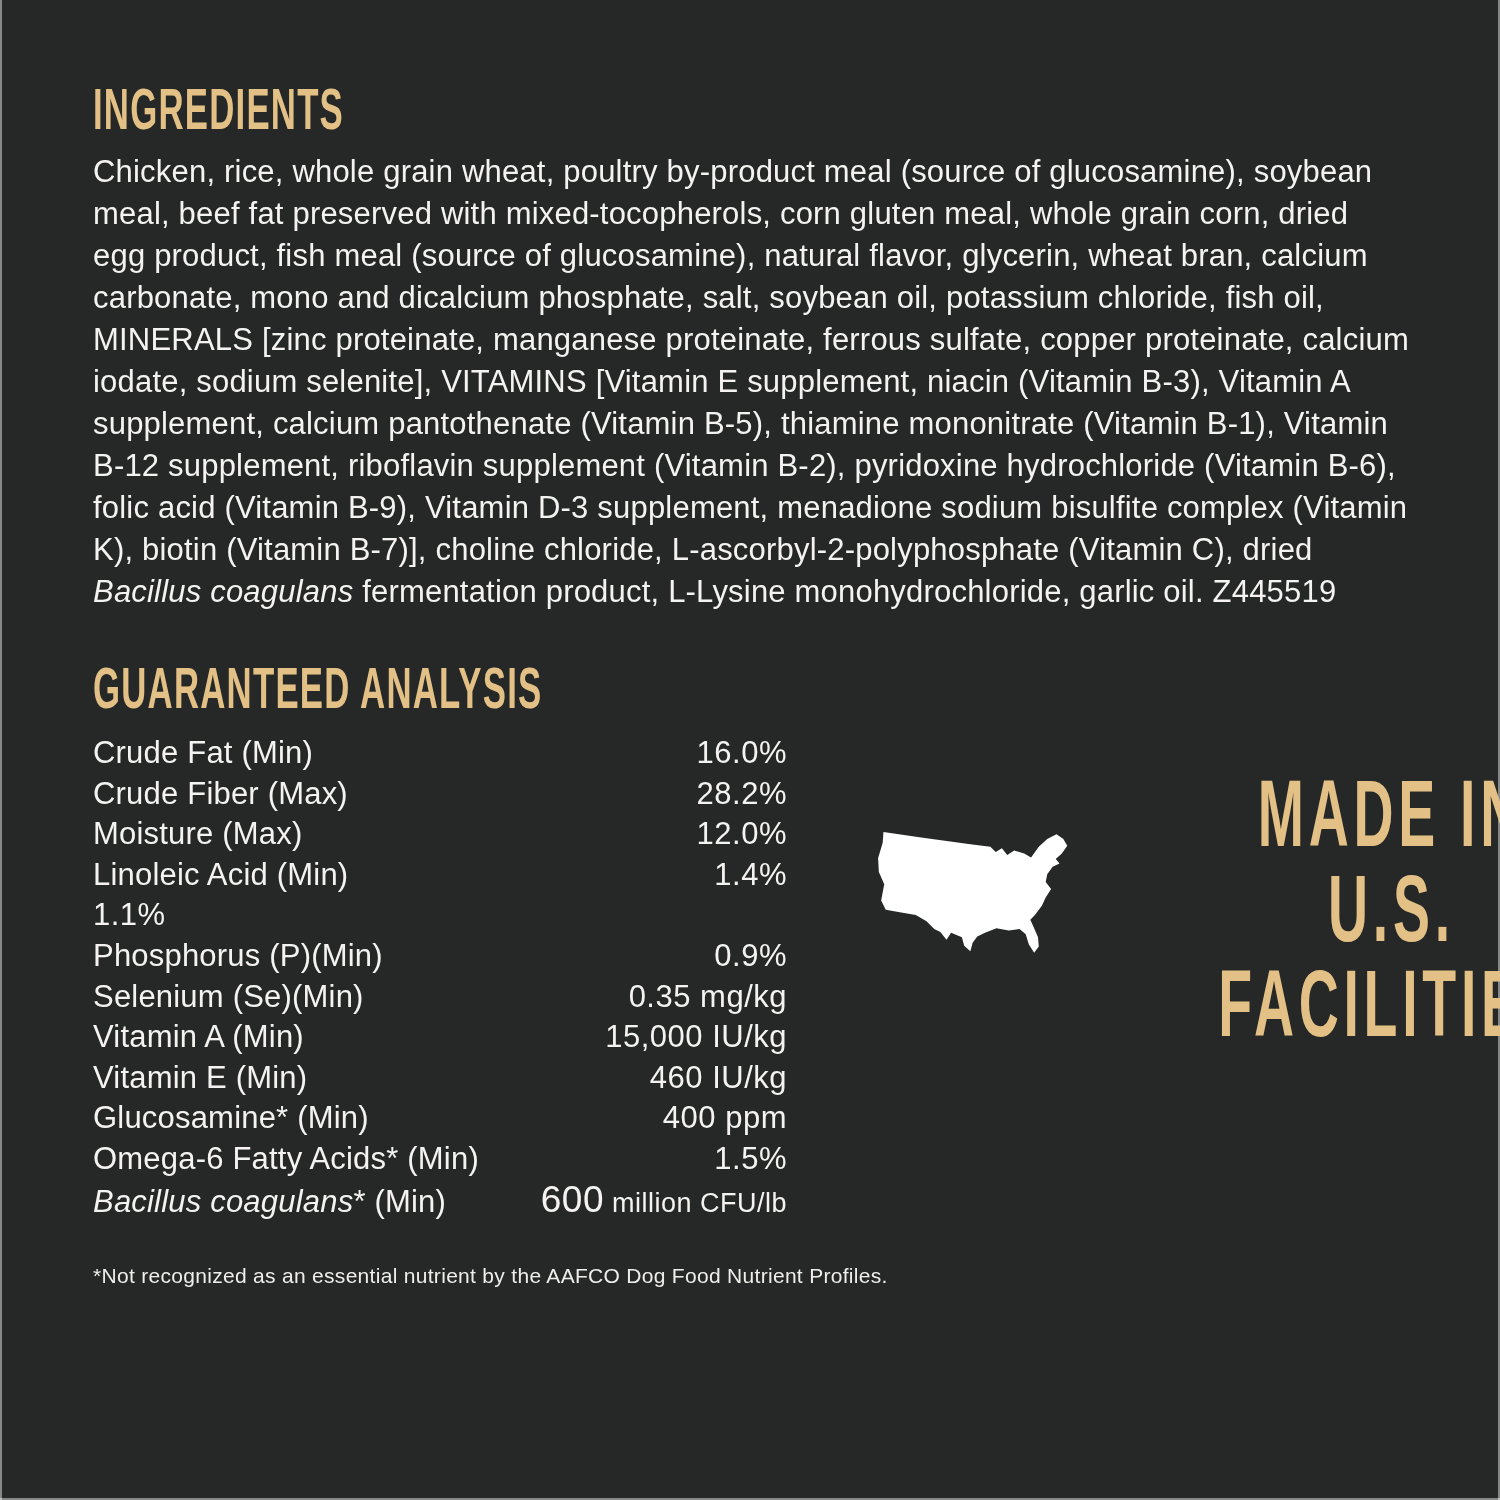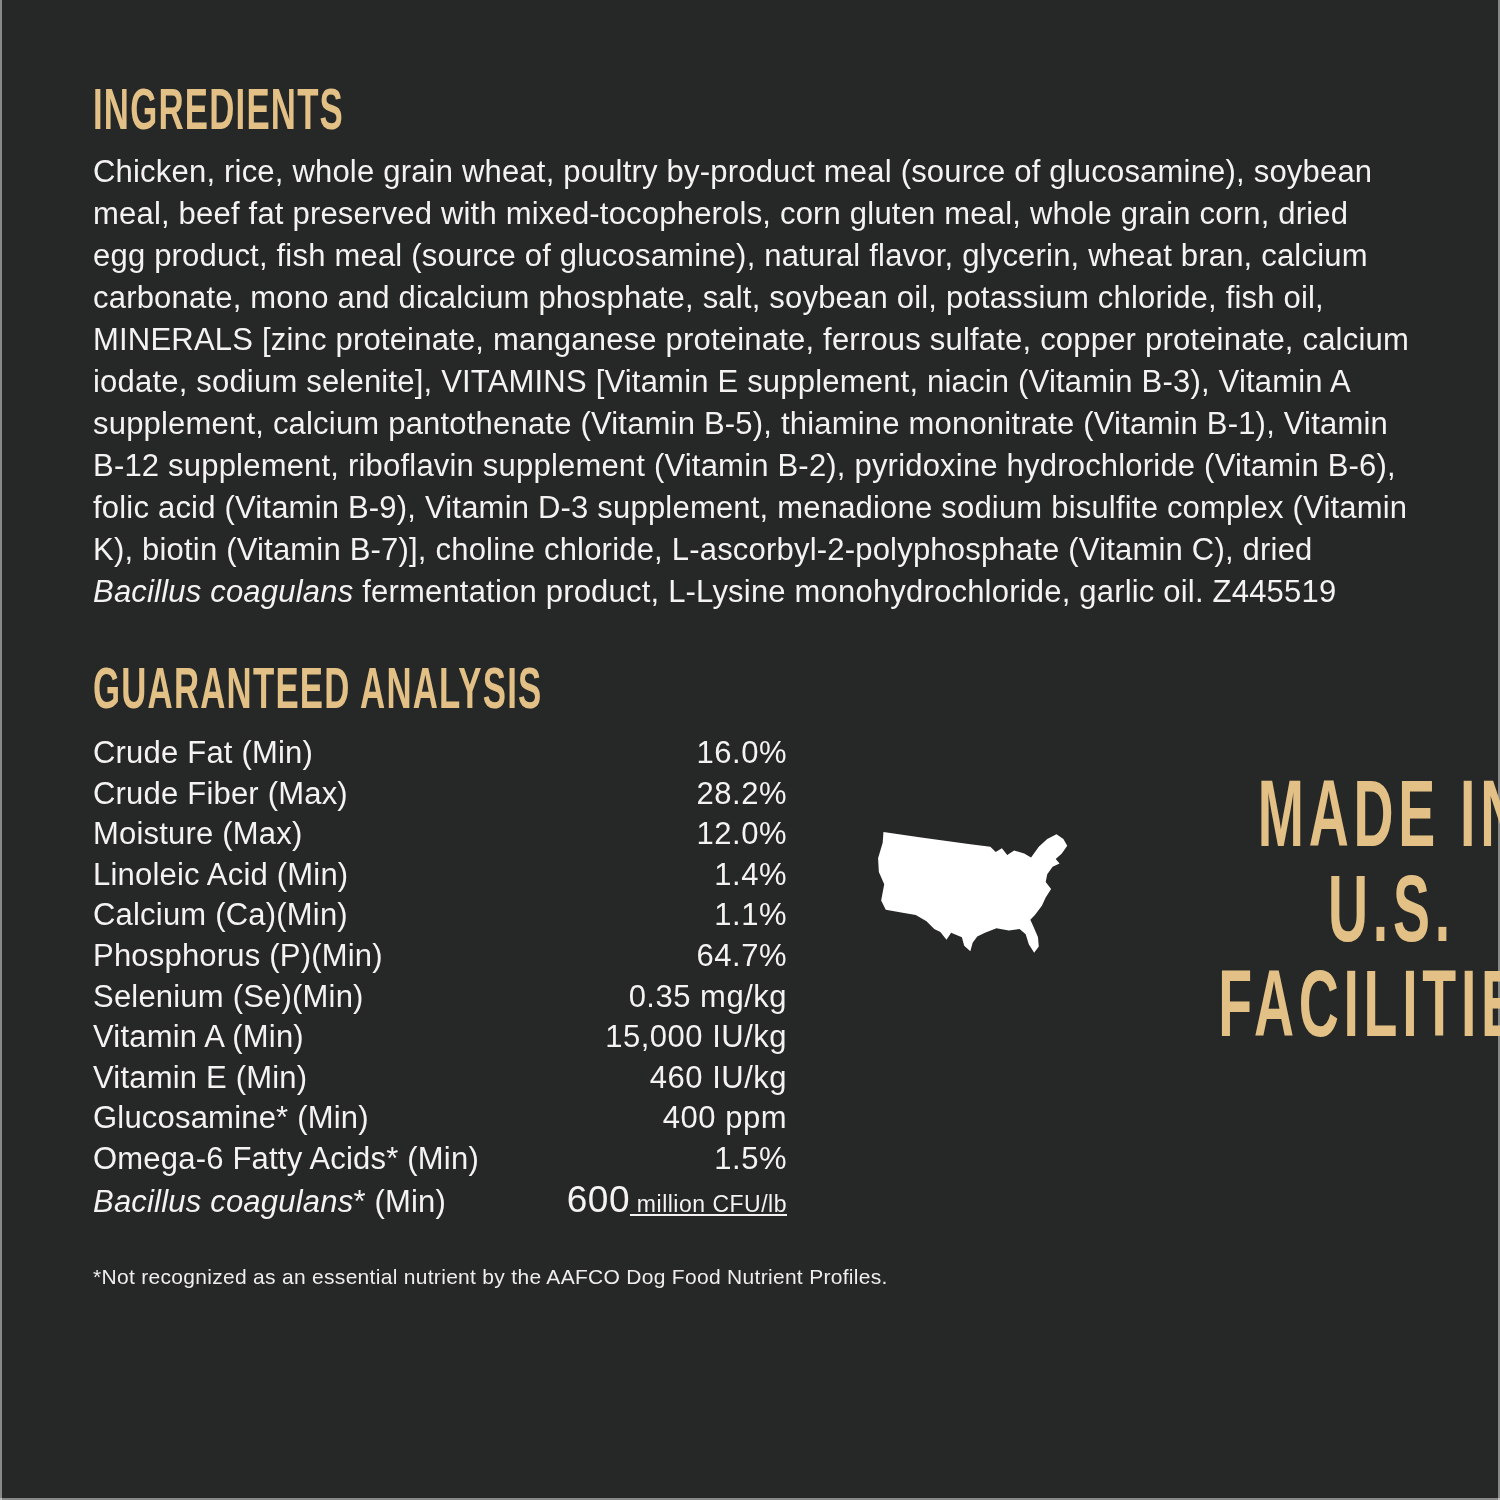--- a/index.html
+++ b/index.html
@@ -68,21 +68,21 @@
     justify-content: space-between;
     align-items: baseline;
     line-height: 40.6px;
     font-size: 31px;
     color: var(--text, #F4F3F1);
   }
   .ga-label { letter-spacing: 0.2px; }
   .ga-label .i { font-style: italic; }
   .ga-value { text-align: right; letter-spacing: 0.5px; white-space: nowrap; }
   .ga-value .v-big   { font-size: 37px; }
-  .ga-value .v-small { font-size: 23px; text-decoration: underline; }
+  .ga-value .v-small { font-size: 27px; }
 
   .right-col {
     flex: 1 1 auto;
     padding-left: 88px;
     display: flex;
     flex-direction: row;
     align-items: center;
   }
   .usa-map {
     width: 252px;
@@ -136,26 +136,25 @@
           </div>
           <div class="ga-row">
             <div class="ga-label">Moisture (Max)</div>
             <div class="ga-value">12.0%</div>
           </div>
           <div class="ga-row">
             <div class="ga-label">Linoleic Acid (Min)</div>
             <div class="ga-value">1.4%</div>
           </div>
           <div class="ga-row">
-            <div class="ga-label">Calcium (Ca)(Min)</div>
             <div class="ga-value">1.1%</div>
           </div>
           <div class="ga-row">
             <div class="ga-label">Phosphorus (P)(Min)</div>
-            <div class="ga-value">64.7%</div>
+            <div class="ga-value">0.9%</div>
           </div>
           <div class="ga-row">
             <div class="ga-label">Selenium (Se)(Min)</div>
             <div class="ga-value">0.35 mg/kg</div>
           </div>
           <div class="ga-row">
             <div class="ga-label">Vitamin A (Min)</div>
             <div class="ga-value">15,000 IU/kg</div>
           </div>
           <div class="ga-row">

